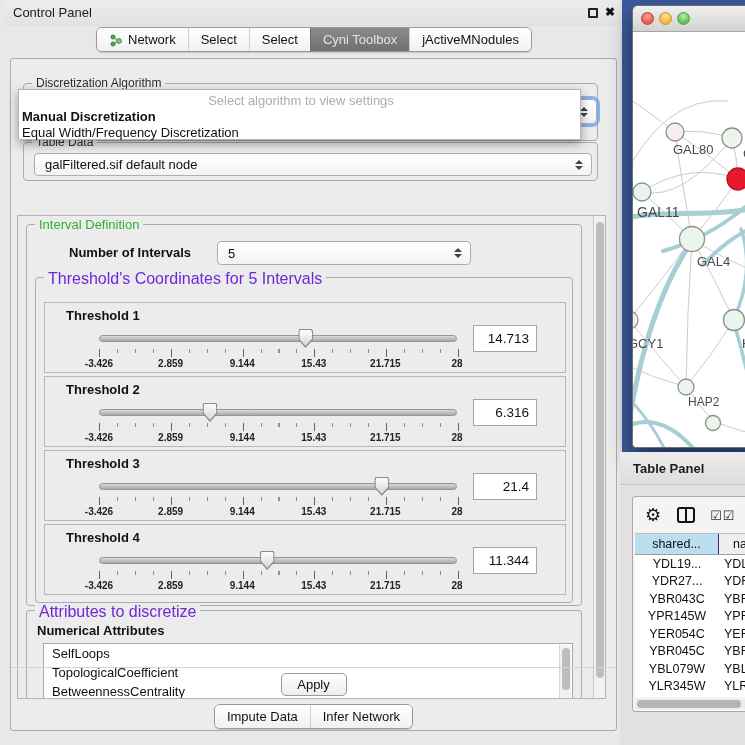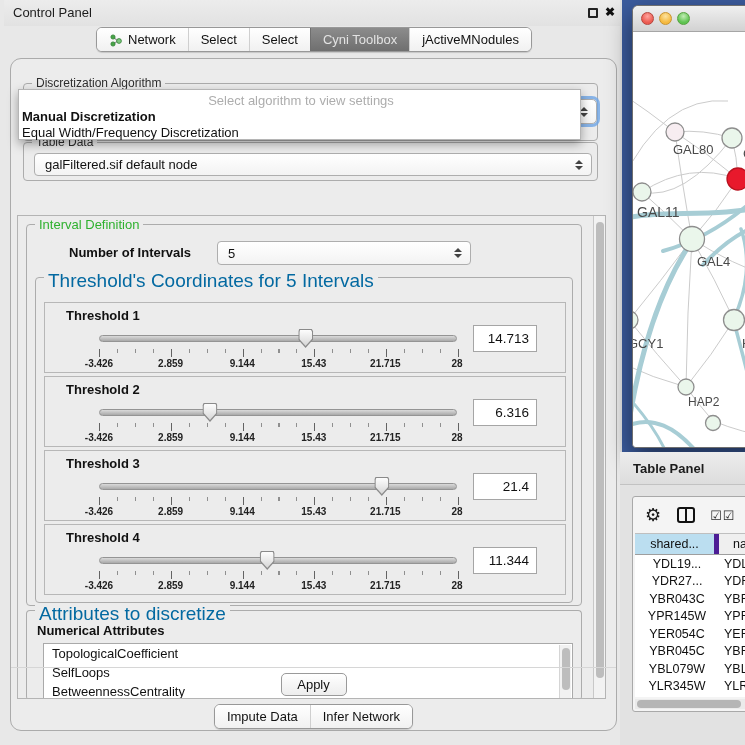--- a/index.html
+++ b/index.html
@@ -19,27 +19,27 @@
   .cp-tabs { position:absolute; left:0; top:27px; width:620px; height:30px;
     display:flex; justify-content:center; }
   .seg { display:flex; height:25px; border:1px solid #989898; border-radius:6px;
     overflow:hidden; background:#FFF; box-shadow:0 1px 1px rgba(0,0,0,0.15); }
   .seg .s { display:flex; align-items:center; gap:5px; padding:0 12px; font-size:13px;
     color:#111; background:linear-gradient(#FFFFFF,#F1F1F1); border-left:1px solid #CFCFCF; cursor:default; }
   .seg .s:first-child { border-left:none; }
   .seg .s.sel { background:linear-gradient(#8C8C8C,#6F6F6F); color:#E3E3E3; border-left-color:#6F6F6F; }
   .net-ico { width:14px; height:14px; }
   .cp-body { position:absolute; left:6px; top:58px; width:607px; height:673px;
-    background:#ECECEC; border:1px solid #ABABAB; border-radius:11px; }
+    background:#ECECEC; border:1px solid #ABABAB; border-radius:3px; }
   
   .group { position:absolute; border:1px solid #ACACAC; border-radius:4px; }
   .gtitle { position:absolute; top:-8px; left:8px; background:#ECECEC; padding:0 4px;
     font-size:12px; color:#2E2E2E; white-space:nowrap; }
   .gtitle.green { color:#2FB12F; font-size:13px; }
-  .gtitle.blue  { color:#0369a1; font-size:19px; }
+  .gtitle.blue  { color:#6d28d9; font-size:16px; }
   
   .combo { position:absolute; display:flex; align-items:center; height:24px;
     background:linear-gradient(#FFFFFF,#F3F3F3); border:1px solid #AEAEAE; border-radius:4px;gap:10px; }
   .combo-text { font-size:13px; color:#111; padding-left:10px; white-space:nowrap; overflow:hidden; }
   .arrows { margin-left:auto; margin-right:8px; display:flex; flex-direction:column; gap:2px; }
   .arrows i { display:block; width:0; height:0; border-left:4px solid transparent; border-right:4px solid transparent; }
   .arrows i.up { border-bottom:4px solid #444; }
   .arrows i.dn { border-top:4px solid #444; }
   
   .group.algo { left:12px; top:24px; width:575px; height:58px; }
@@ -126,21 +126,21 @@
   .tp-toolbar { position:absolute; left:0; top:0; right:0; height:36px; display:flex; align-items:center; }
   .gear { font-size:18px; color:#1A1A1A; margin-left:12px; line-height:1; }
   .splitico { width:18px; height:16px; border:2px solid #111; border-radius:3px; margin-left:16px; position:relative; }
   .splitico::after { content:""; position:absolute; left:50%; top:0; bottom:0; width:2px; background:#111; transform:translateX(-50%); }
   .chk { font-size:13px; color:#2A2A2A; line-height:1; }
   .chk.first { margin-left:15px; } .chk + .chk { margin-left:1px; }
   .tp-table { position:absolute; left:2px; top:36px; right:0; bottom:14px; background:#FFF; overflow:hidden; }
   .tr { display:flex; height:17.5px; align-items:center; font-size:12.5px; color:#111; }
   .tr.head { height:22px; background:#EFEFEF; border-top:1px solid #BFBFBF; border-bottom:1px solid #9E9E9E; }
   .td.c1 { width:84px; text-align:center; overflow:hidden; white-space:nowrap; }
-  .tr.head .c1 { background:#BBDEF0; border-right:5px solid #4c1d95; height:100%; line-height:21px; }
+  .tr.head .c1 { background:#BBDEF0; border-right:1px solid #4c1d95; height:100%; line-height:21px; }
   .td.c2 { flex:1; padding-left:5px; overflow:hidden; white-space:nowrap; }
   .tr.head .c2 { padding-left:14px; }
   .tp-hscroll { position:absolute; left:2px; right:2px; bottom:2px; height:10px; background:#EBEBEB; }
   .tp-hscroll i { position:absolute; left:2px; top:1px; width:104px; height:8px; background:#B5B5B5; border-radius:4px; }
 </style>
 </head>
 <body>
 
 <div class="screen">
 
@@ -332,23 +332,23 @@
               </div>
 
           </div>
         </div>
 
         <div class="group attrs">
           <span class="gtitle blue">Attributes to discretize</span>
           <div class="attrs-label">Numerical Attributes</div>
           <div class="listbox">
 
+              <div class="li">SelfLoops</div>
+
               <div class="li">TopologicalCoefficient</div>
-
-              <div class="li">SelfLoops</div>
 
               <div class="li">BetweennessCentrality</div>
 
             <div class="lb-scroll">
                 <i></i>
               </div>
           </div>
         </div>
 
         <div class="vscroll">

